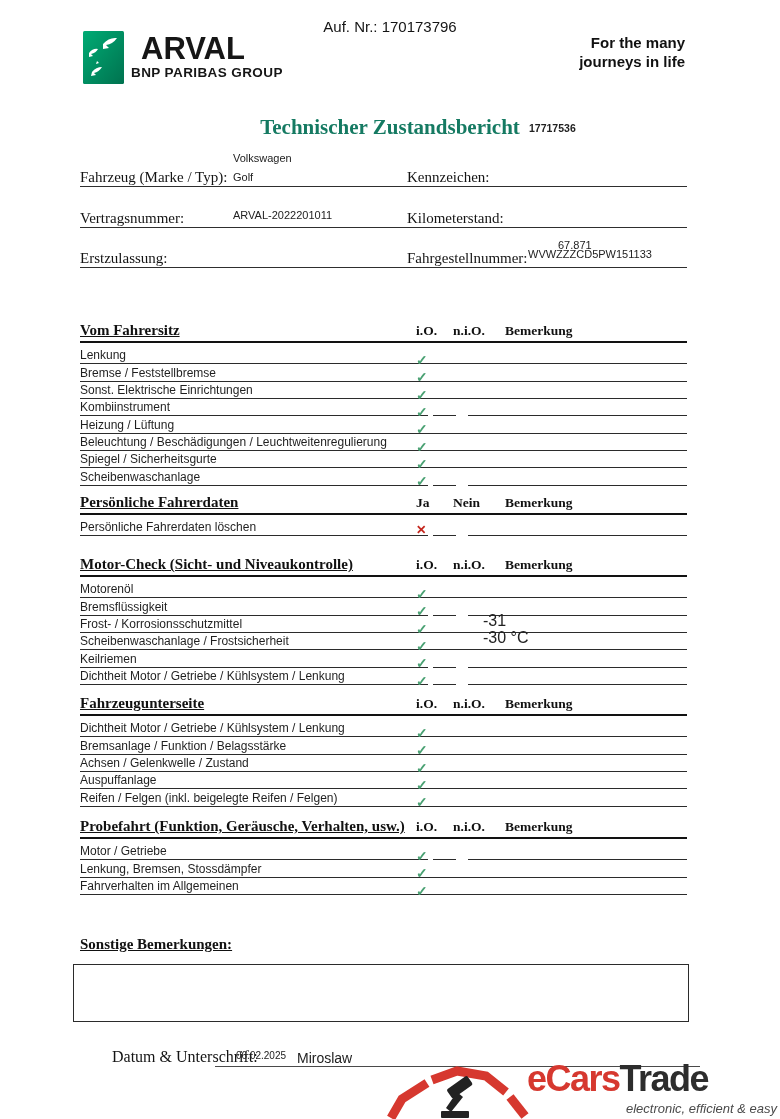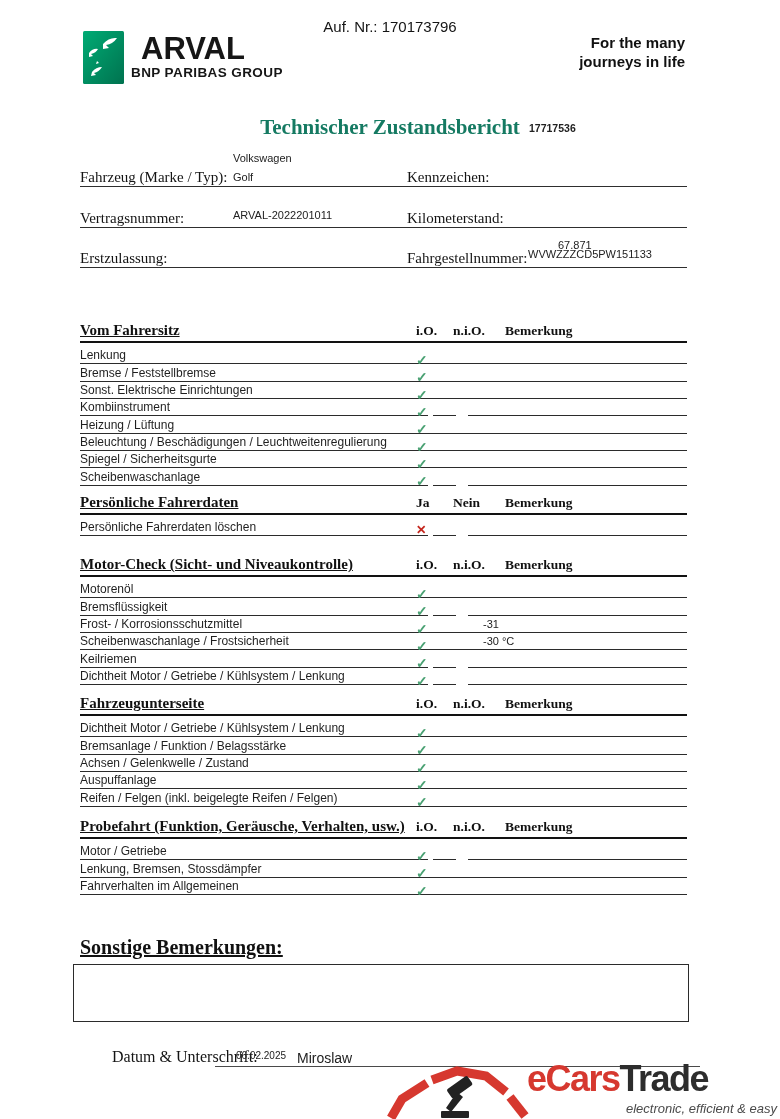--- a/index.html
+++ b/index.html
@@ -26,26 +26,26 @@
              font-weight:bold;font-size:15px;color:#111;text-decoration:underline;}
   .sec-col{position:absolute;bottom:2px;font-family:"Liberation Serif",serif;font-weight:bold;
            font-size:13.5px;color:#111;}
   .sec-col.c1{left:336px;} .sec-col.c2{left:373px;} .sec-col.c3{left:425px;}
   .rows{margin-top:4px;}
   .row{position:relative;height:16.35px;border-bottom:1.2px solid #2b2b2b;}
   .row-label{position:absolute;left:0;bottom:1px;font-size:12px;color:#1f1f1f;white-space:nowrap;}
   .mark{position:absolute;left:336px;bottom:-3.5px;font-size:14px;font-weight:bold;line-height:14px;}
   .mark.check{color:#4aa173;}
   .mark.cross{color:#c4261d;font-size:12.5px;bottom:-2px;}
-  .row-note{position:absolute;left:403px;bottom:2px;font-size:11px;color:#222;}
+  .row-note{position:absolute;left:403px;bottom:2px;font-size:16px;color:#222;}
   .row.split::before{content:"";position:absolute;left:348px;bottom:-2.5px;width:5px;height:4px;background:#fff;}
   .row.split::after{content:"";position:absolute;left:376px;bottom:-2.5px;width:12px;height:4px;background:#fff;}
   
   .remarks-label{position:absolute;left:80px;top:936px;font-family:"Liberation Serif",serif;
-                 font-weight:bold;font-size:20px;text-decoration:underline;color:#111;}
+                 font-weight:bold;font-size:15px;text-decoration:underline;color:#111;}
   .remarks-box{position:absolute;left:73px;top:964px;width:614px;height:56px;border:1.5px solid #2b2b2b;}
   
   .sig-label{position:absolute;left:80px;top:1048px;font-family:"Liberation Serif",serif;font-size:16px;color:#141414;margin-left:32px;}
   .sig-line{position:absolute;left:215px;top:1066px;width:485px;border-bottom:1px solid #4a4a4a;}
   .sig-date{position:absolute;left:236px;top:1050px;font-size:10px;color:#222;}
   .sig-name{position:absolute;left:297px;top:1050px;font-size:14px;color:#222;}
   
   .ect-car{position:absolute;left:385px;top:1064px;width:160px;height:55px;}
   .ect-text{position:absolute;left:527px;top:1058px;font-size:36px;font-weight:bold;letter-spacing:-1.5px;white-space:nowrap;}
   .ect-red{color:#d6382f;} .ect-dark{color:#2d2d2d;}

